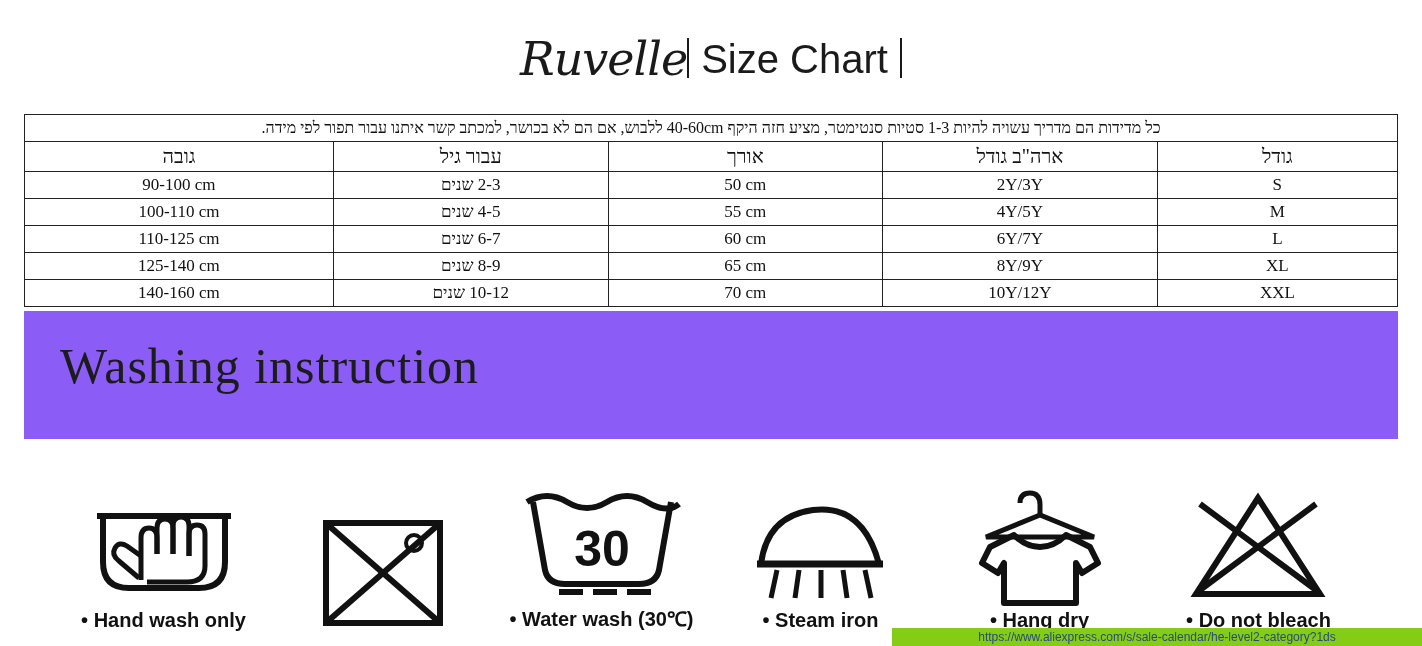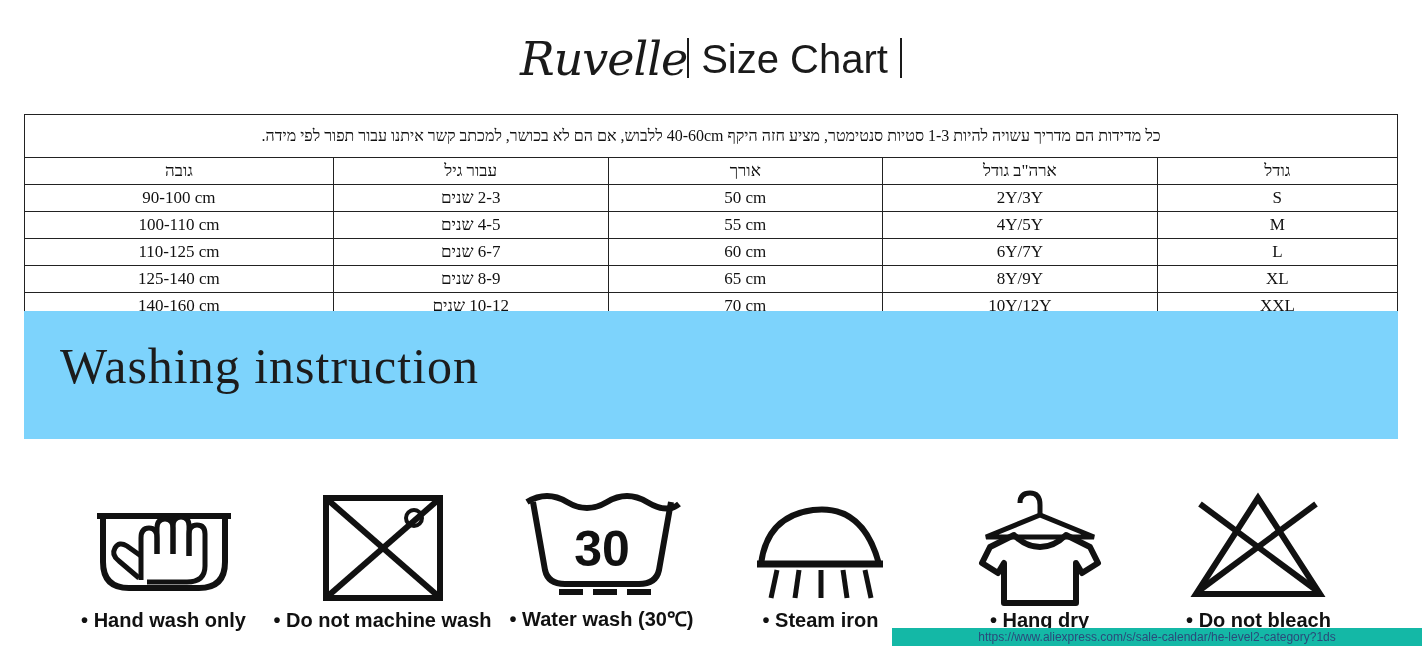--- a/index.html
+++ b/index.html
@@ -95,41 +95,41 @@
     border: 1px solid #222;
     text-align: center;
     padding: 3px 6px;
     height: 25px;
     font-weight: normal;
   }
   tr.note-row td {
     text-align: center;
     direction: rtl;
     font-size: 16px;
-    padding: 12px 8px;
+    padding: 4px 8px;
     height: 26px;
   }
   tr.head-row td {
-    font-size: 17px;
+    font-size: 20px;
   }
   td.heb { direction: rtl; }
   .col-h { width: 22.5%; }
   .col-a { width: 20.0%; }
   .col-l { width: 20.0%; }
   .col-u { width: 20.0%; }
   .col-s { width: 17.5%; }
 
   
   .wash-banner {
     position: absolute;
     top: 311px;
     left: 24px;
     width: 1374px;
     height: 128px;
-    background: #7dd3fc;
+    background: #8b5cf6;
   }
   .wash-title {
     position: absolute;
     left: 36px;
     top: 26px;
     font-family: "Liberation Serif", serif;
     font-size: 50px;
     letter-spacing: 1px;
     color: #1c1c1c;
   }
@@ -165,21 +165,21 @@
     white-space: nowrap;
   }
 
   
   .url-strip {
     position: absolute;
     left: 892px;
     top: 628px;
     width: 530px;
     height: 18px;
-    background: #14b8a6;
+    background: #84cc16;
     color: #2a4a7a;
     font-family: "Liberation Sans", sans-serif;
     font-size: 12px;
     line-height: 18px;
     text-align: center;
     overflow: hidden;
     white-space: nowrap;
   }
 </style>
 </head>
@@ -271,21 +271,20 @@
 
     <div class="icon-cell">
       <div class="icon-art">
         <svg width="130" height="115" viewBox="0 0 130 115">
           <rect x="8" y="8" width="114" height="100" fill="none" stroke="#111" stroke-width="6"></rect>
           <circle cx="96" cy="28" r="8" fill="none" stroke="#111" stroke-width="4"></circle>
           <line x1="10" y1="10" x2="120" y2="106" stroke="#111" stroke-width="6"></line>
           <line x1="120" y1="10" x2="10" y2="106" stroke="#111" stroke-width="6"></line>
         </svg>
       </div>
-      <div class="icon-label">• Do not machine wash</div>
     </div>
 
     <div class="icon-cell">
       <div class="icon-art">
         <svg width="170" height="115" viewBox="0 0 170 115">
           <path d="M16 16 L28 84 Q31 98 48 98 L122 98 Q139 98 142 84 L154 16" fill="none" stroke="#111" stroke-width="6"></path>
           <path d="M10 16 Q30 4 50 16 Q70 28 90 16 Q110 4 130 16 Q150 28 162 18" fill="none" stroke="#111" stroke-width="6"></path>
           <text x="85" y="80" text-anchor="middle" font-family="Liberation Sans, sans-serif" font-size="50" font-weight="bold" fill="#111">30</text>
           <line x1="42" y1="106" x2="66" y2="106" stroke="#111" stroke-width="6"></line>
           <line x1="76" y1="106" x2="100" y2="106" stroke="#111" stroke-width="6"></line>

